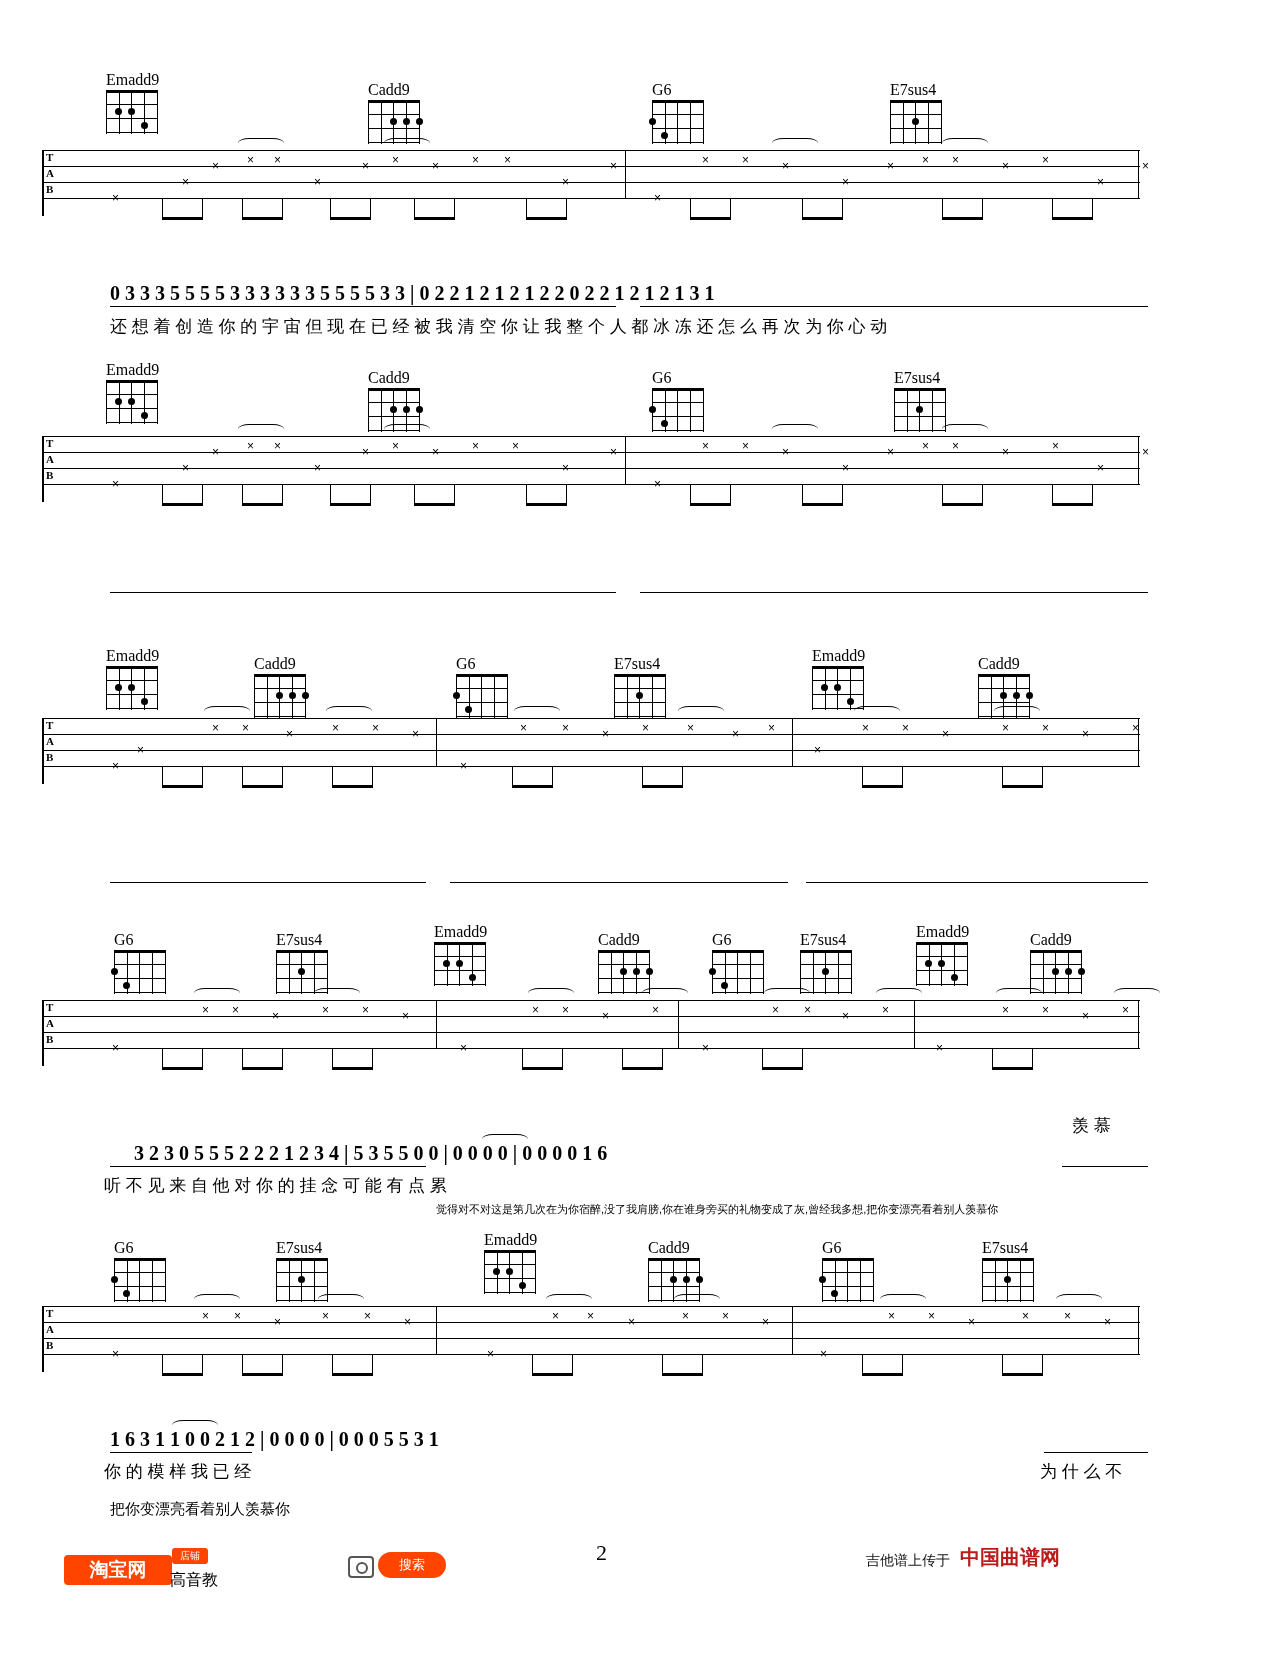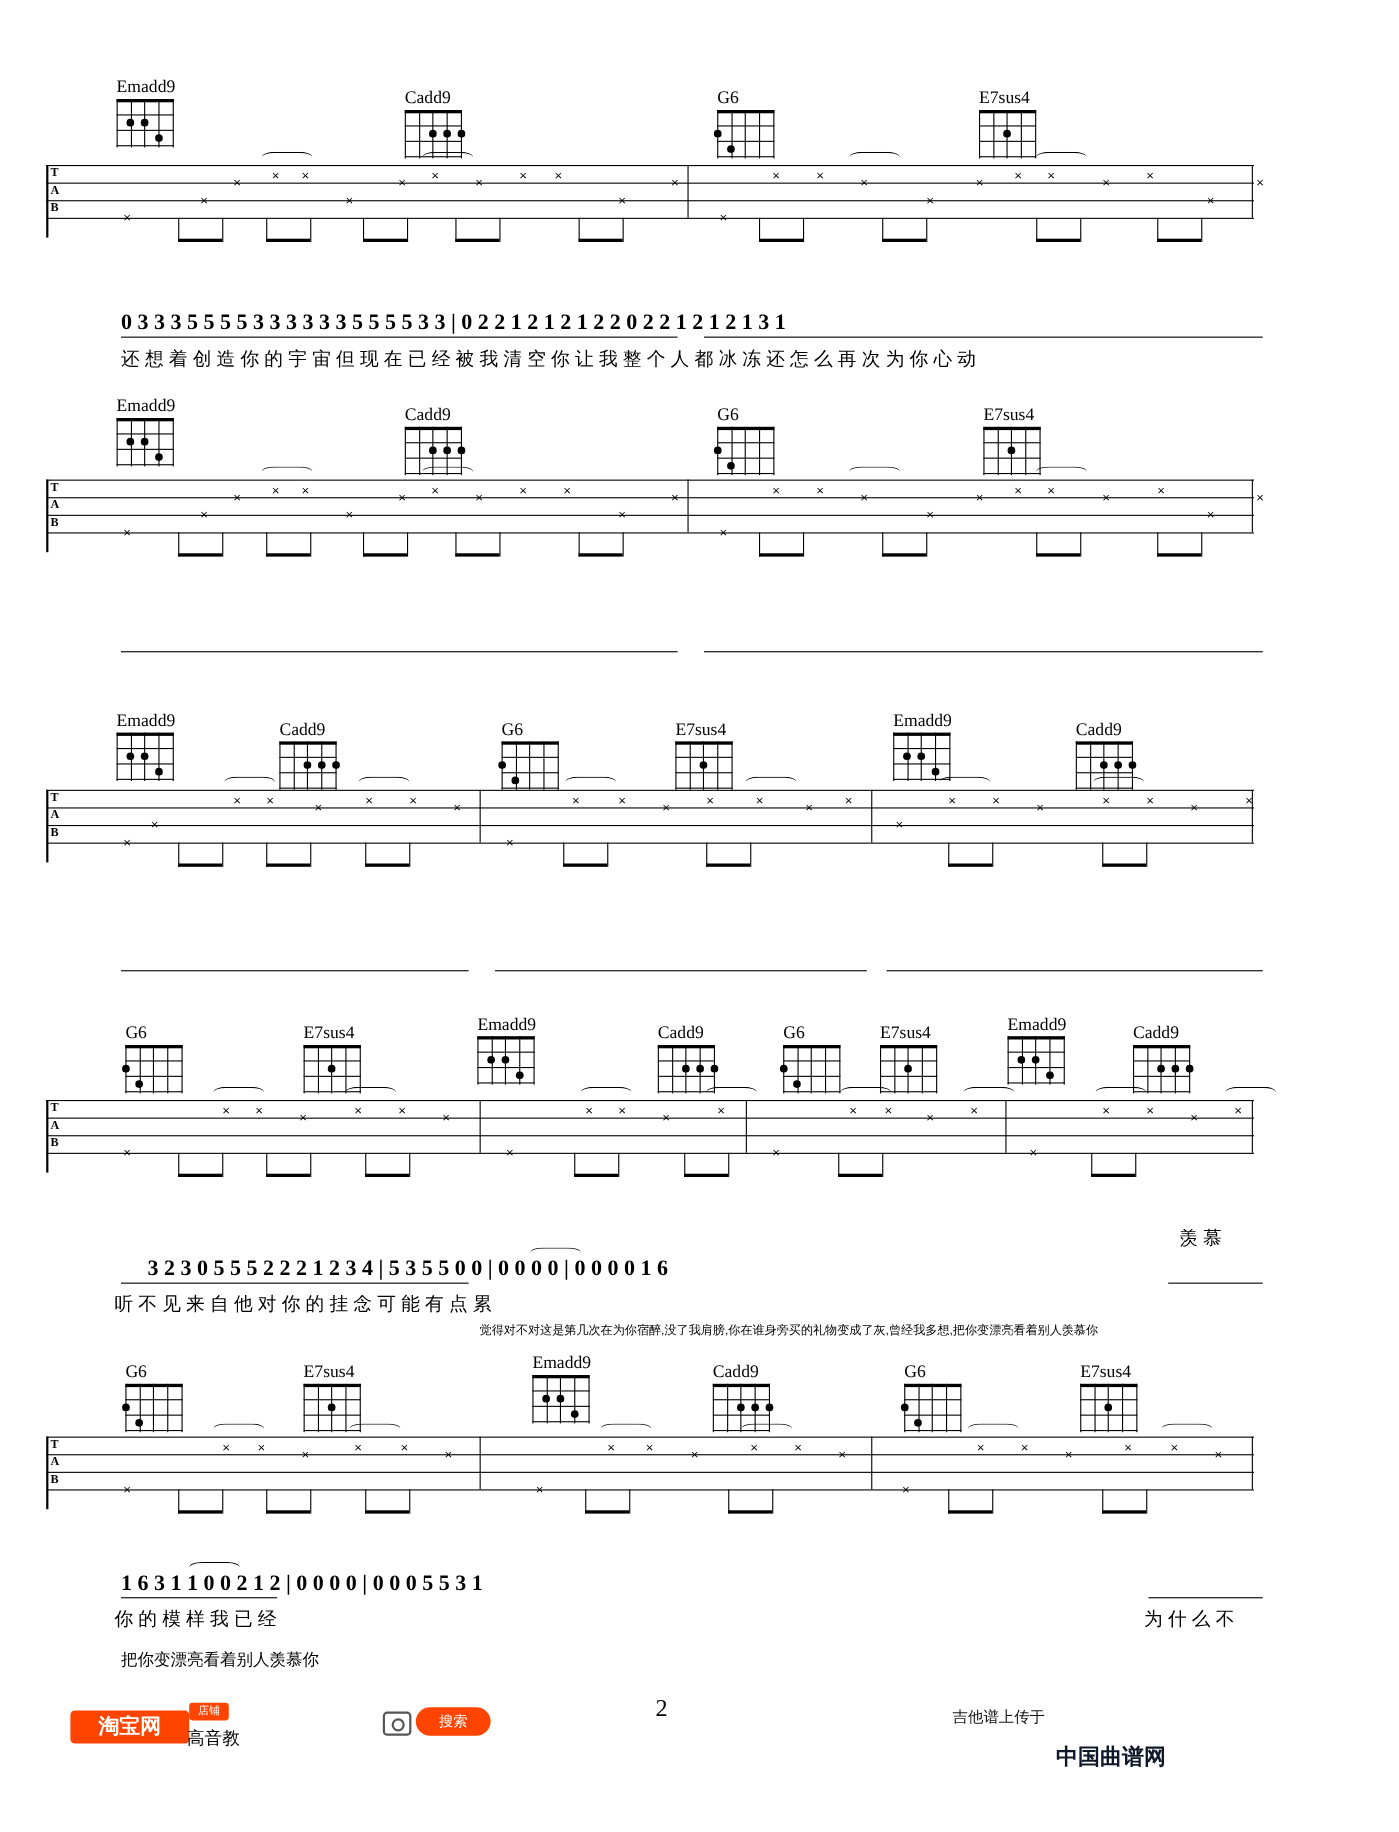--- a/index.html
+++ b/index.html
@@ -39,21 +39,21 @@
           font-family:"Liberation Sans",sans-serif;font-size:19px;font-weight:bold;text-align:center;line-height:30px;}
   .tbshop{position:absolute;left:172px;top:1548px;width:36px;height:16px;background:#ff4400;color:#fff;font-size:10px;
           text-align:center;line-height:16px;font-family:"Liberation Sans",sans-serif;border-radius:3px;}
   .tbname{position:absolute;left:170px;top:1570px;font-family:"Liberation Sans",sans-serif;font-size:16px;}
   .camera{position:absolute;left:348px;top:1556px;width:22px;height:18px;border:2px solid #555;border-radius:4px;}
   .camera:after{content:"";position:absolute;left:6px;top:4px;width:8px;height:8px;border:2px solid #555;border-radius:50%;}
   .searchbtn{position:absolute;left:378px;top:1552px;width:68px;height:26px;background:#ff4400;border-radius:13px;color:#fff;
              font-family:"Liberation Sans",sans-serif;font-size:13px;text-align:center;line-height:26px;}
   .pagenum{position:absolute;left:596px;top:1540px;font-family:"Liberation Serif",serif;font-size:22px;}
   .credit{position:absolute;left:866px;top:1552px;font-family:"Liberation Sans",sans-serif;font-size:14px;color:#111;}
-  .redlogo{position:absolute;left:960px;top:1584px;font-family:"Liberation Sans",sans-serif;font-size:20px;font-weight:bold;color:#0f172a;}
+  .redlogo{position:absolute;left:960px;top:1544px;font-family:"Liberation Sans",sans-serif;font-size:20px;font-weight:bold;color:#b91c1c;}
 </style>
 </head>
 <body>
 
 <div class="page">
 
   <div>
     <div class="chordbox" style="left:106px;top:72px;">
       <div class="chordname">Emadd9</div>
       <div class="grid">

